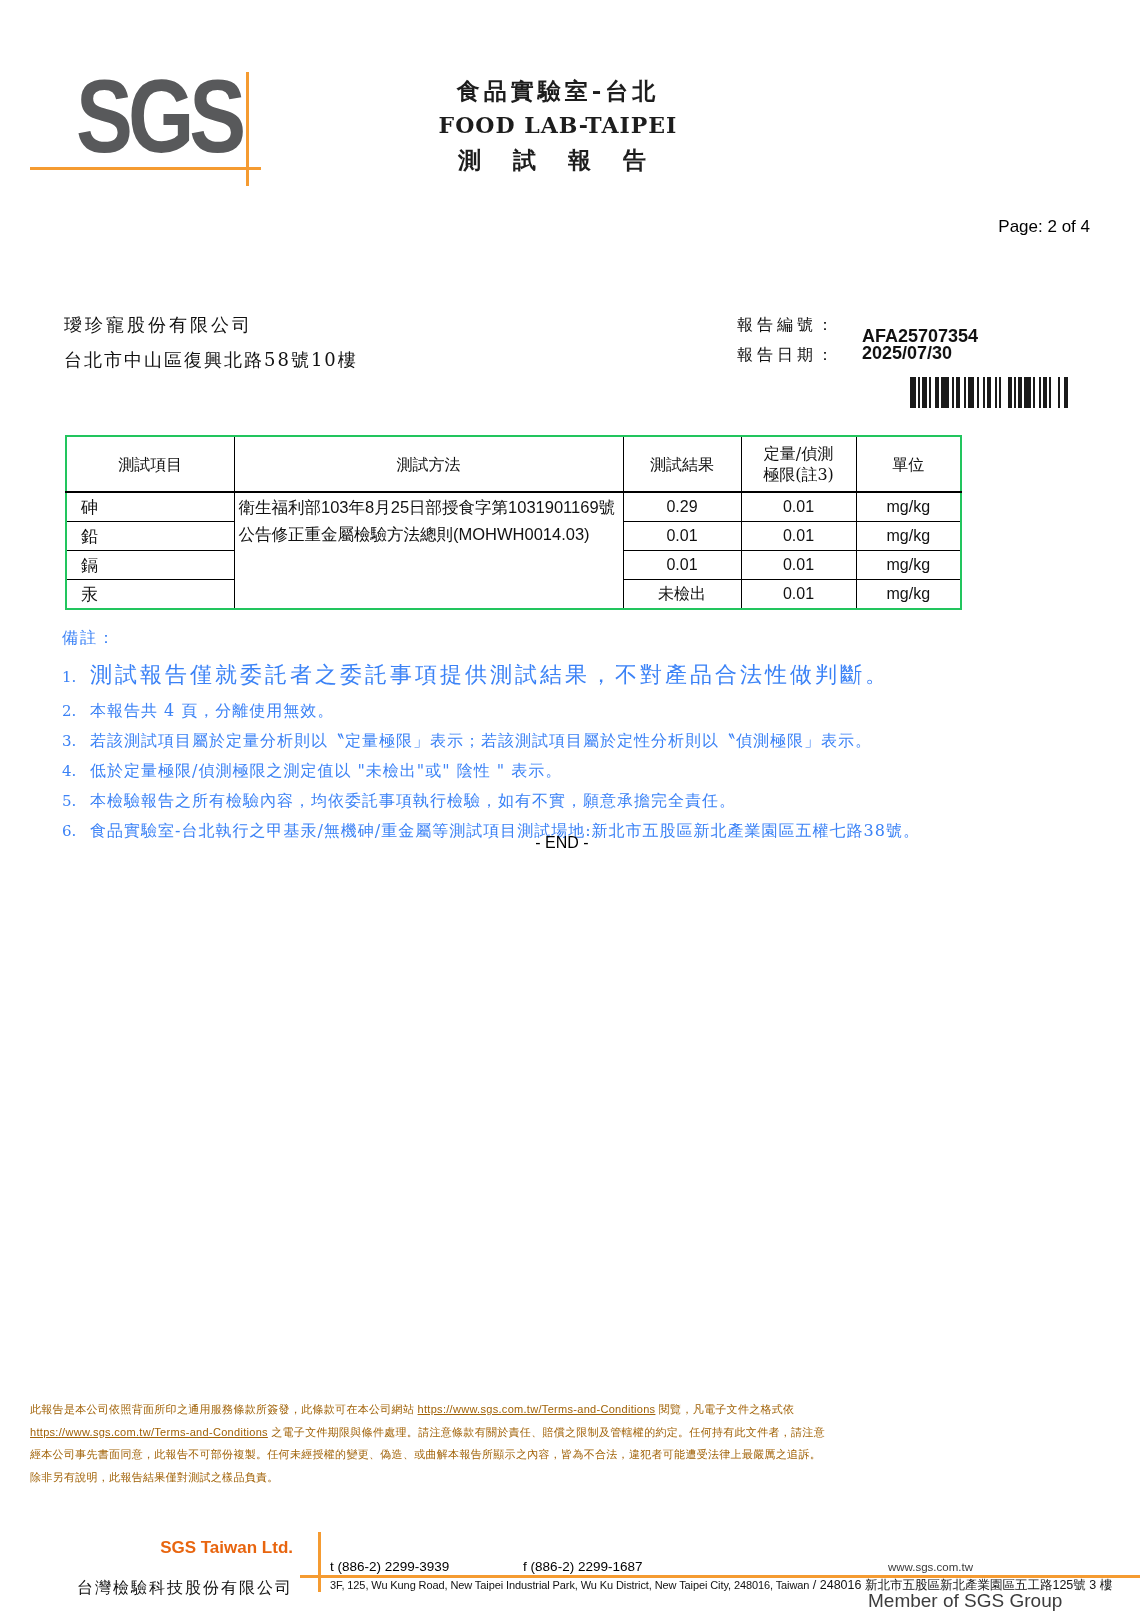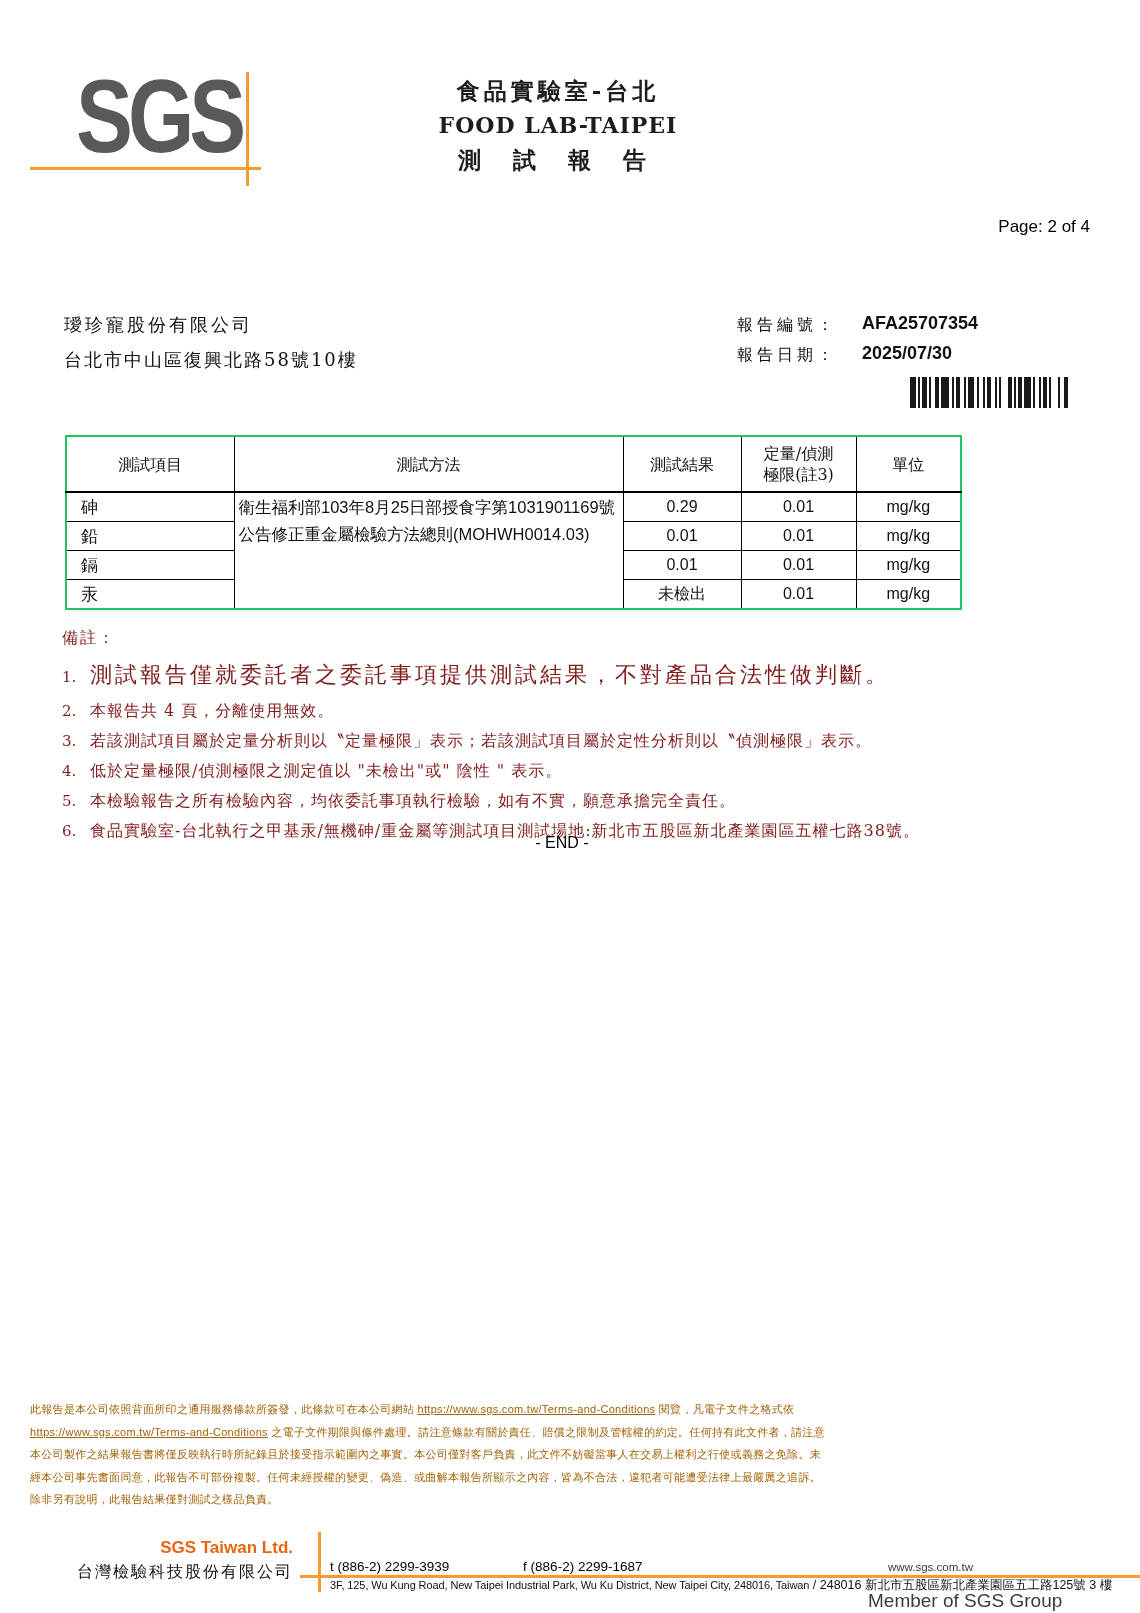--- a/index.html
+++ b/index.html
@@ -23,58 +23,58 @@
 
   #page-label{position:absolute;right:50px;top:217px;font-size:17px;color:#000;}
 
   
   .zh-serif{font-family:"DejaVu Serif","Liberation Serif",serif;}
   #client-name{position:absolute;left:64px;top:313px;font-size:18px;letter-spacing:3px;}
   #client-address{position:absolute;left:64px;top:348px;font-size:18px;letter-spacing:2px;}
   .meta-label{position:absolute;left:737px;font-size:16px;letter-spacing:4px;}
   #report-no-label{top:315px;} #report-date-label{top:345px;}
   .meta-value{position:absolute;left:862px;font-weight:bold;font-size:18px;}
-  #report-no-value{top:313px;} #report-date-value{top:343px;}
+  #report-no-value{top:326px;} #report-date-value{top:343px;}
   #barcode{position:absolute;left:910px;top:377px;width:158px;height:31px;display:flex;}
 
   
   #results-table{position:absolute;left:65px;top:435px;width:895px;border-collapse:collapse;
                  table-layout:fixed;border:2px solid #22c55e;}
   #results-table th{border:1.5px solid #000;border-bottom:2px solid #000;height:54px;
                     font-family:"DejaVu Serif","Liberation Serif",serif;font-weight:normal;
                     font-size:16px;text-align:center;white-space:pre-line;line-height:21px;padding:0;}
   #results-table td{border:1.5px solid #000;height:28px;font-size:16px;padding:0 2px;}
   .item-cell{text-align:left;padding-left:14px !important;font-size:17px !important;}
   .method-cell{text-align:left;vertical-align:top;font-size:16.5px !important;line-height:27px;
                padding:1px 4px !important;}
   .val-cell{text-align:center;}
 
   
   #notes{position:absolute;left:62px;top:628px;width:920px;
-         font-family:"DejaVu Serif","Liberation Serif",serif;color:#7f1d1d;}
+         font-family:"DejaVu Serif","Liberation Serif",serif;color:#3b82f6;}
   #notes-label{font-size:16px;letter-spacing:2px;margin-bottom:9px;}
   .note-line{display:flex;align-items:baseline;margin-bottom:4px;}
   .note-num{flex:0 0 28px;font-size:15px;}
   .note-text{font-size:16px;letter-spacing:1px;line-height:26px;}
   .note-line.large{margin-bottom:6px;}
   .note-line.large .note-text{font-size:22px;letter-spacing:3px;line-height:34px;}
   #end-label{position:absolute;left:0;top:834px;width:1124px;text-align:center;
              font-size:16px;color:#000;}
 
   
   #legal{position:absolute;left:30px;top:1398px;width:1095px;font-size:11px;
          color:#a16207;letter-spacing:.3px;}
   .legal-line{white-space:nowrap;line-height:22.5px;}
   .u{text-decoration:underline;}
 
   
   #footer-left{position:absolute;left:58px;top:1538px;width:235px;text-align:right;}
   #footer-company-en{color:#E8650F;font-weight:bold;font-size:17px;}
   #footer-company-zh{font-family:"DejaVu Serif","Liberation Serif",serif;font-size:16px;
-                     letter-spacing:2px;margin-top:4px;color:#111;}
+                     letter-spacing:2px;margin-top:20px;color:#111;}
   #footer-vline{position:absolute;left:318px;top:1532px;width:2.5px;height:60px;background:#F59B31;}
   #footer-address{position:absolute;left:330px;top:1537px;white-space:nowrap;font-size:11px;
                   letter-spacing:-.1px;color:#111;margin-top:40px;}
   #footer-address .addr-zh{font-size:12.5px;letter-spacing:0;}
   #footer-phones{position:absolute;left:330px;top:1559px;font-size:13.5px;color:#000000;}
   #footer-fax{margin-left:70px;}
   #footer-site{position:absolute;left:888px;top:1561px;font-size:11.5px;color:#3a3a3a;}
   #footer-hline{position:absolute;left:300px;top:1575px;width:840px;height:2.5px;background:#F59B31;}
   #member-label{position:absolute;left:868px;top:1590px;font-size:19px;color:#3c3c3c;}
 </style>
@@ -228,21 +228,20 @@
           <span class="note-num">6.</span>
           <span class="note-text">食品實驗室-台北執行之甲基汞/無機砷/重金屬等測試項目測試場地:新北市五股區新北產業園區五權七路38號。</span>
         </div>
       </div>
   </div>
   <div id="end-label">- END -</div>
 
   <div id="legal">
       <div class="legal-line"><span>此報告是本公司依照背面所印之通用服務條款所簽發，此條款可在本公司網站 </span><span class="u">https://www.sgs.com.tw/Terms-and-Conditions</span><span> 閱覽，凡電子文件之格式依</span></div>
       <div class="legal-line"><span class="u">https://www.sgs.com.tw/Terms-and-Conditions</span><span> 之電子文件期限與條件處理。請注意條款有關於責任、賠償之限制及管轄權的約定。任何持有此文件者，請注意</span></div>
-      <div class="legal-line"><span>本公司製作之結果報告書將僅反映執行時所紀錄且於接受指示範圍內之事實。本公司僅對客戶負責，此文件不妨礙當事人在交易上權利之行使或義務之免除。未</span></div>
       <div class="legal-line"><span>經本公司事先書面同意，此報告不可部份複製。任何未經授權的變更、偽造、或曲解本報告所顯示之內容，皆為不合法，違犯者可能遭受法律上最嚴厲之追訴。</span></div>
       <div class="legal-line"><span>除非另有說明，此報告結果僅對測試之樣品負責。</span></div>
     </div>
 
   <div id="footer-left">
     <div id="footer-company-en">SGS Taiwan Ltd.</div>
     <div id="footer-company-zh">台灣檢驗科技股份有限公司</div>
   </div>
   <div id="footer-vline"></div>
   <div id="footer-address">

